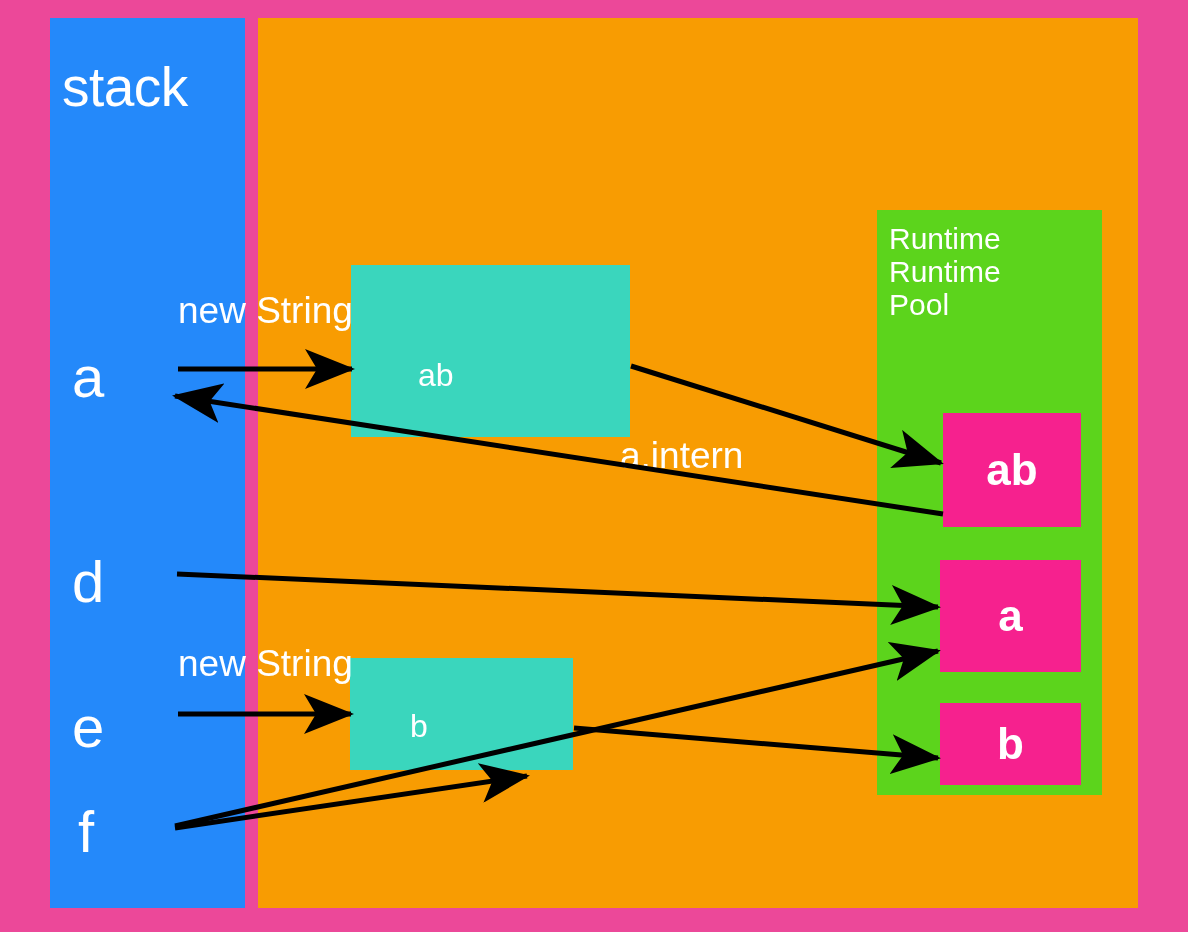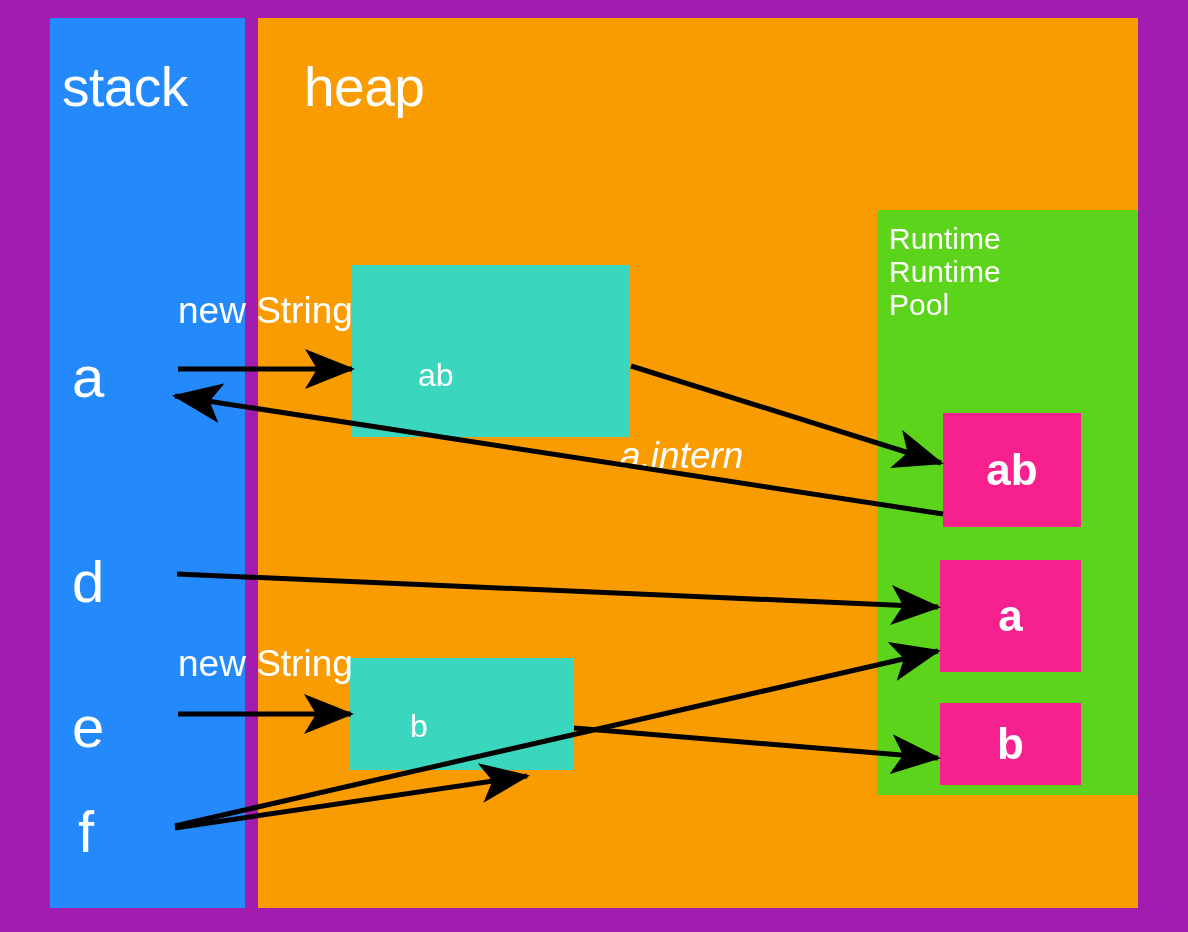--- a/index.html
+++ b/index.html
@@ -7,21 +7,21 @@
     padding: 0;
     background: #ffffff;
   }
   body {
     font-family: "Liberation Sans", sans-serif;
   }
   #canvas {
     position: relative;
     width: 1188px;
     height: 932px;
-    background: #a21caf;
+    background: #ec4899;
     overflow: hidden;
   }
   .panel {
     position: absolute;
   }
   #stack-panel {
     left: 50px;
     top: 18px;
     width: 195px;
     height: 890px;
@@ -122,42 +122,41 @@
   <div class="panel" id="stack-panel">
     <div class="panel-title" id="stack-title">stack</div>
 
     <div class="var-label" style="left:22px; top:330px;">a</div>
     <div class="var-label" style="left:22px; top:535px;">d</div>
     <div class="var-label" style="left:22px; top:680px;">e</div>
     <div class="var-label" style="left:28px; top:785px;">f</div>
   </div>
 
   <div class="panel" id="heap-panel">
-    <div class="panel-title" id="heap-title">heap</div>
 
     <div class="heap-obj" style="left:93px; top:247px; width:279px; height:172px;"></div>
     <div class="heap-obj-label" style="left:160px; top:341px;">ab</div>
 
     <div class="heap-obj" style="left:92px; top:640px; width:223px; height:112px;"></div>
     <div class="heap-obj-label" style="left:152px; top:692px;">b</div>
 
-    <div id="rcp-box" style="left:619px; top:192px;padding-left:36px;">
+    <div id="rcp-box" style="left:619px; top:192px;">
       <div id="rcp-title">
         <div>Runtime</div>
         <div>Runtime</div>
         <div>Pool</div>
       </div>
       <div class="pool-entry" style="left:66px; top:203px; width:138px; height:114px;">ab</div>
       <div class="pool-entry" style="left:63px; top:350px; width:141px; height:112px;">a</div>
       <div class="pool-entry" style="left:63px; top:493px; width:141px; height:82px;">b</div>
     </div>
   </div>
 
   <div class="annot-label" style="left:178px; top:292px;">new String</div>
-  <div class="annot-label" style="left:620px; top:437px;font-style:italic;">a.intern</div>
+  <div class="annot-label" style="left:620px; top:437px;">a.intern</div>
   <div class="annot-label" style="left:178px; top:645px;">new String</div>
 
   <svg id="svg-arrows" viewBox="0 0 1188 932">
     <defs>
       <marker id="ah" markerWidth="10" markerHeight="8" refX="9.4" refY="4" orient="auto" markerUnits="strokeWidth">
         <path d="M0,0 L10,4 L0,8 L2.4,4 z" fill="#000000"></path>
       </marker>
     </defs>
 
     <line x1="178" y1="369" x2="352" y2="369" stroke="#000000" stroke-width="5" marker-end="url(#ah)"></line>

